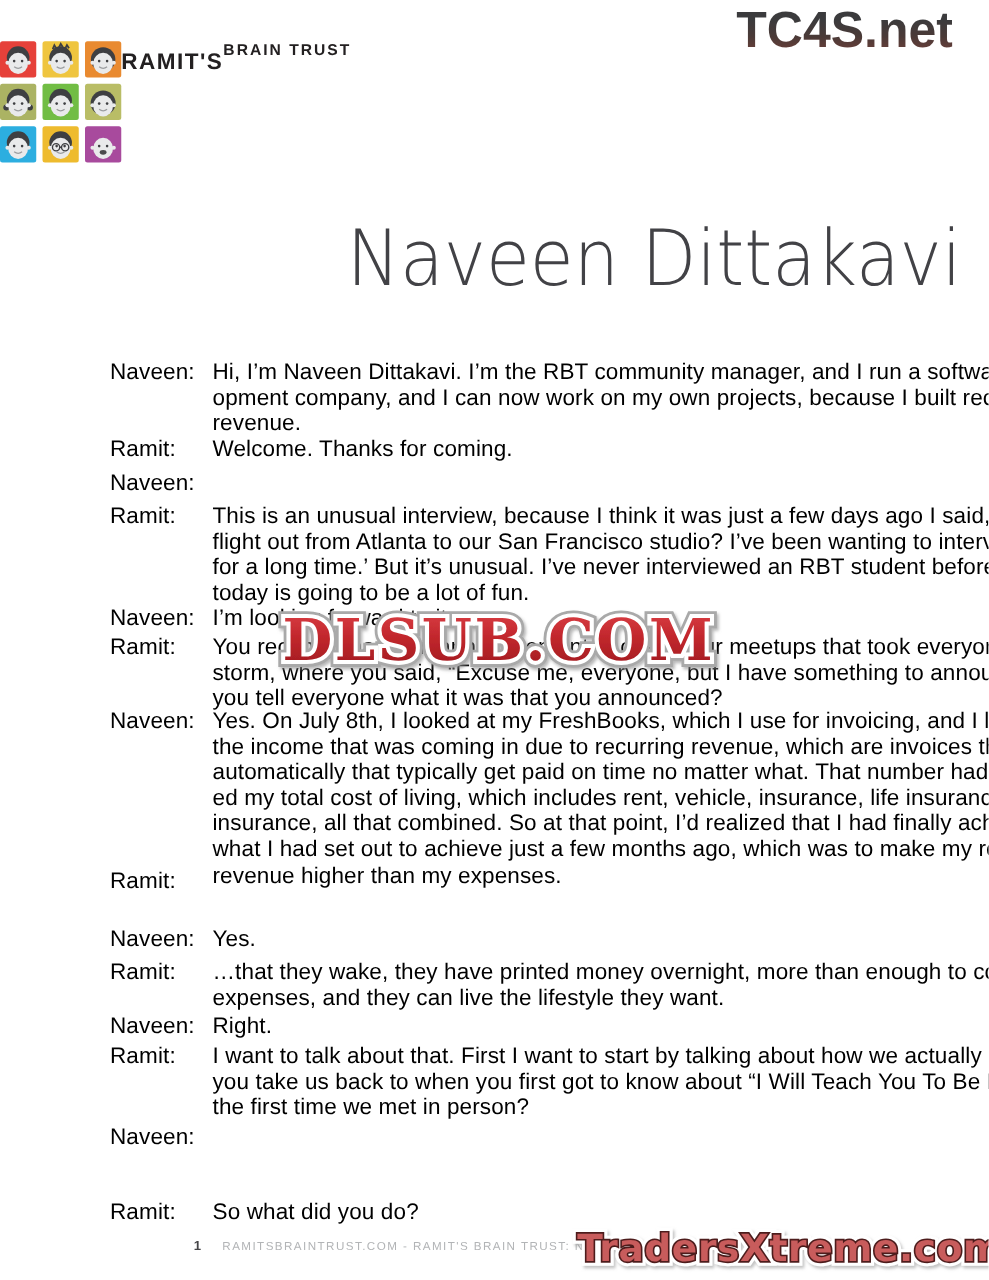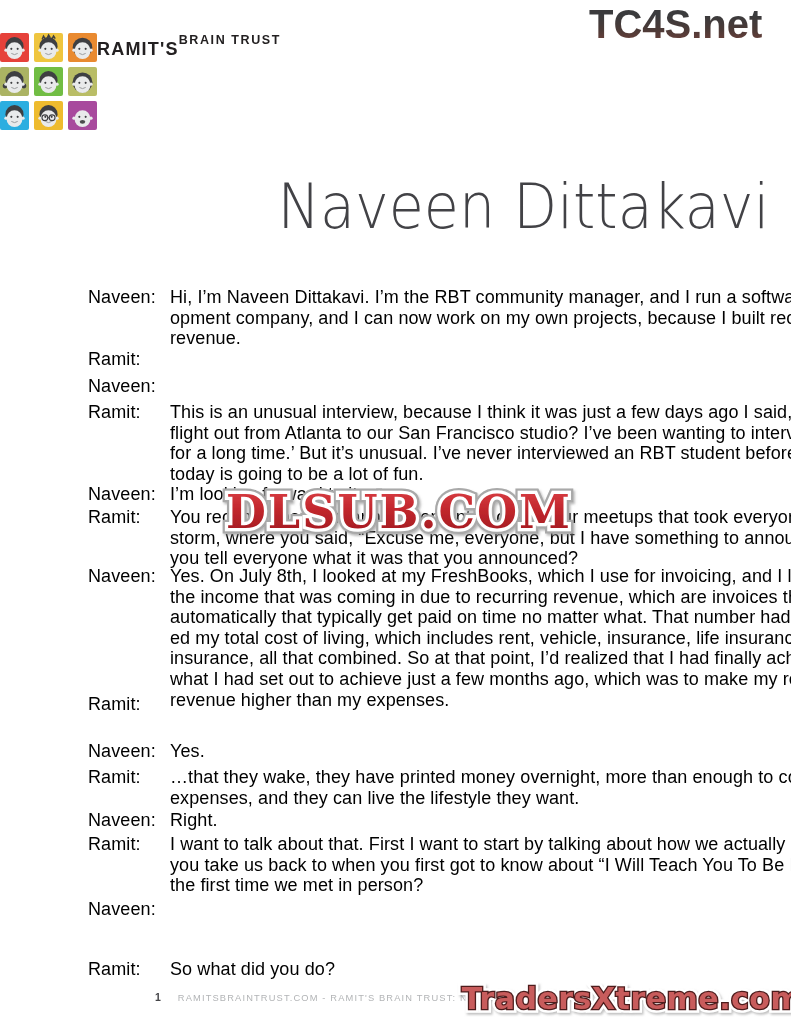--- a/index.html
+++ b/index.html
@@ -151,20 +151,21 @@
 
   <div id="dialog-container">
       <div class="dialog-row" style="top: 287px;">
         <span class="speaker">Naveen:</span>
         <span class="dtext">Hi, I’m Naveen Dittakavi. I’m the RBT community manager, and I run a software devel-
 opment company, and I can now work on my own projects, because I built recurring
 revenue.</span>
       </div>
       <div class="dialog-row" style="top: 349px;">
         <span class="speaker">Ramit:</span>
+        <span class="dtext">Welcome. Thanks for coming.</span>
       </div>
       <div class="dialog-row" style="top: 376px;">
         <span class="speaker">Naveen:</span>
       </div>
       <div class="dialog-row" style="top: 402px;">
         <span class="speaker">Ramit:</span>
         <span class="dtext">This is an unusual interview, because I think it was just a few days ago I said, “Can you
 flight out from Atlanta to our San Francisco studio? I’ve been wanting to interview you
 for a long time.’ But it’s unusual. I’ve never interviewed an RBT student before, so I think
 today is going to be a lot of fun.</span>

